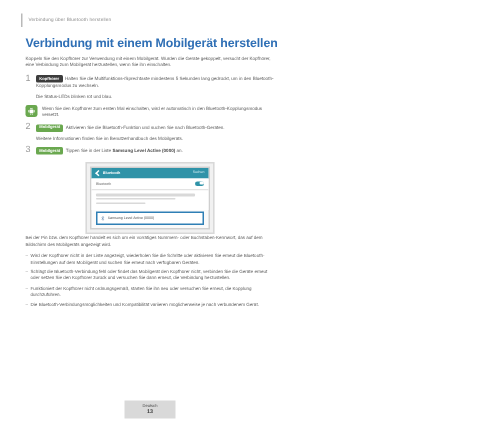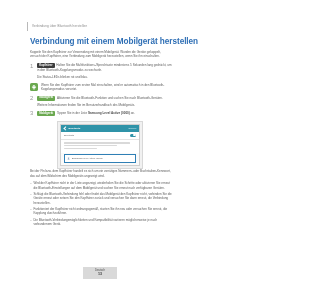--- a/index.html
+++ b/index.html
@@ -6,21 +6,21 @@
   body{
     width:200px;height:283px;
     background:#ffffff;
     font-family:"Liberation Sans", sans-serif;
     color:#3a3a3a;
     overflow:hidden;
     position:relative;
   }
   .page{
     position:absolute;inset:0;
-    padding:17px;
+    padding:4px;
     box-sizing:border-box;
   }
 
   
   .runhead{
     display:flex;align-items:center;
     margin:4px 0 0 10px;
     height:10px;
   }
   .runhead .bar{

